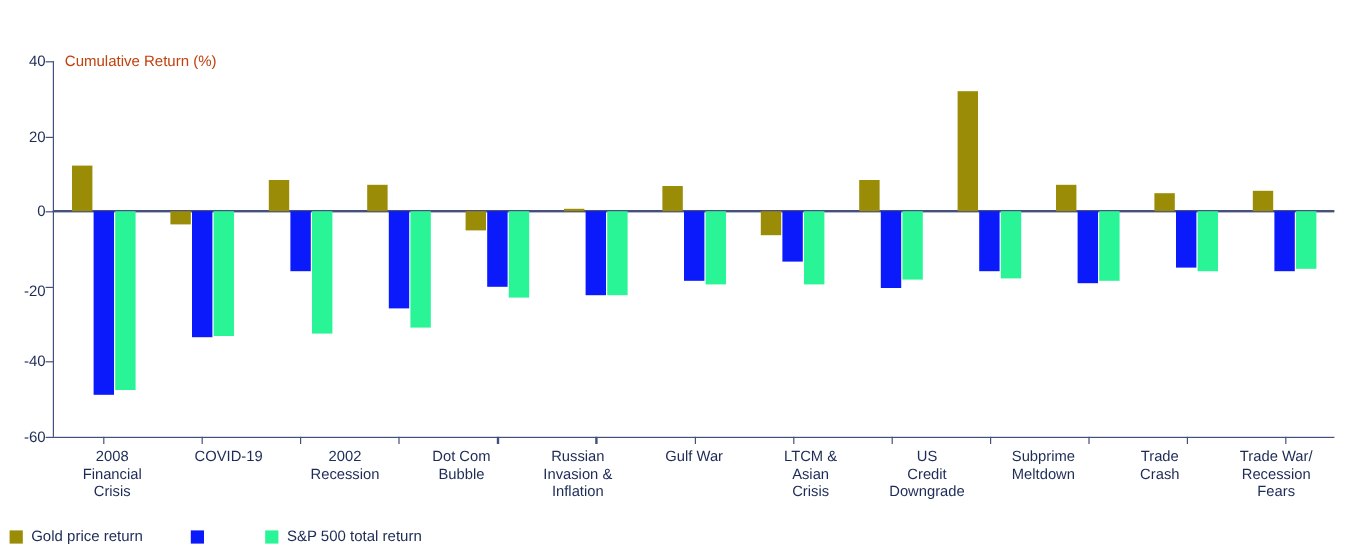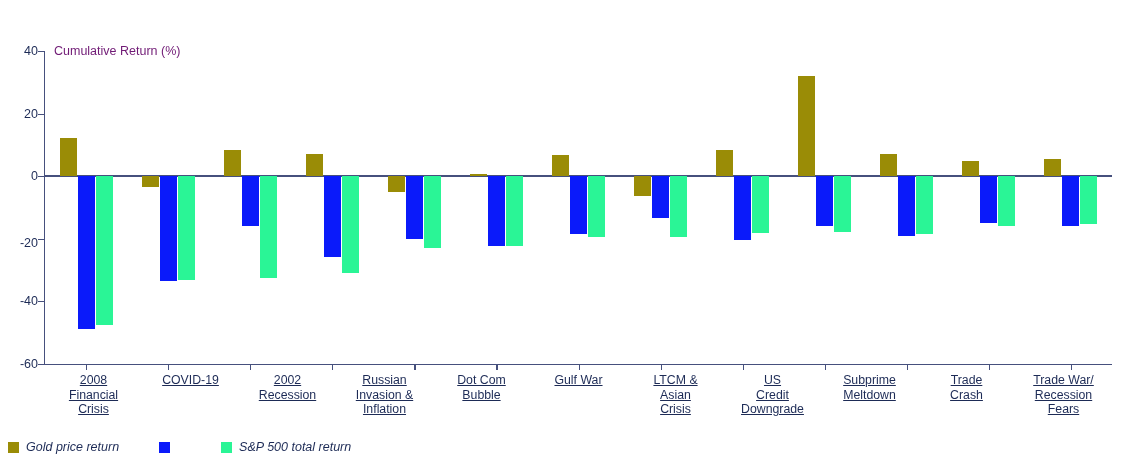--- a/index.html
+++ b/index.html
@@ -29,21 +29,21 @@
     font-weight: bold;
     letter-spacing: -0.15px;
     color: #1d2b56;
     white-space: nowrap;
   }
   #axis-label {
     position: absolute;
     left: 54px;
     top: 44px;
     font-size: 12.5px;
-    color: #701a75;
+    color: #c2410c;
     white-space: nowrap;
   }
   .y-tick-label {
     position: absolute;
     right: 0;
     transform: translateY(-50%);
     font-size: 12.5px;
     color: #1d2b56;
     text-align: right;
     white-space: nowrap;
@@ -135,21 +135,20 @@
     background: #46507d;
   }
 
   
   #x-labels {
     position: absolute;
     left: 45px;
     top: 373px;
     width: 1067px;
     display: flex;
-    text-decoration: underline;
   }
   .x-label {
     flex: 1 1 0;
     text-align: center;
     font-size: 12.3px;
     line-height: 14.6px;
     color: #1d2b56;
   }
 
   
@@ -157,21 +156,20 @@
     position: absolute;
     left: 8px;
     top: 440px;
     display: flex;
     align-items: center;
   }
   .legend-item {
     display: flex;
     align-items: center;
     margin-right: 34px;
-    font-style: italic;
   }
   .legend-swatch {
     width: 11px;
     height: 11px;
     margin-right: 7px;
     flex: 0 0 auto;
   }
   .legend-text {
     font-size: 12.5px;
     color: #1d2b56;
@@ -391,27 +389,27 @@
         <div>Crisis</div>
       </div>
       <div class="x-label">
         <div>COVID-19</div>
       </div>
       <div class="x-label">
         <div>2002</div>
         <div>Recession</div>
       </div>
       <div class="x-label">
+        <div>Dot Com</div>
+        <div>Bubble</div>
+      </div>
+      <div class="x-label">
         <div>Russian</div>
         <div>Invasion &amp;</div>
         <div>Inflation</div>
-      </div>
-      <div class="x-label">
-        <div>Dot Com</div>
-        <div>Bubble</div>
       </div>
       <div class="x-label">
         <div>Gulf War</div>
       </div>
       <div class="x-label">
         <div>LTCM &amp;</div>
         <div>Asian</div>
         <div>Crisis</div>
       </div>
       <div class="x-label">

